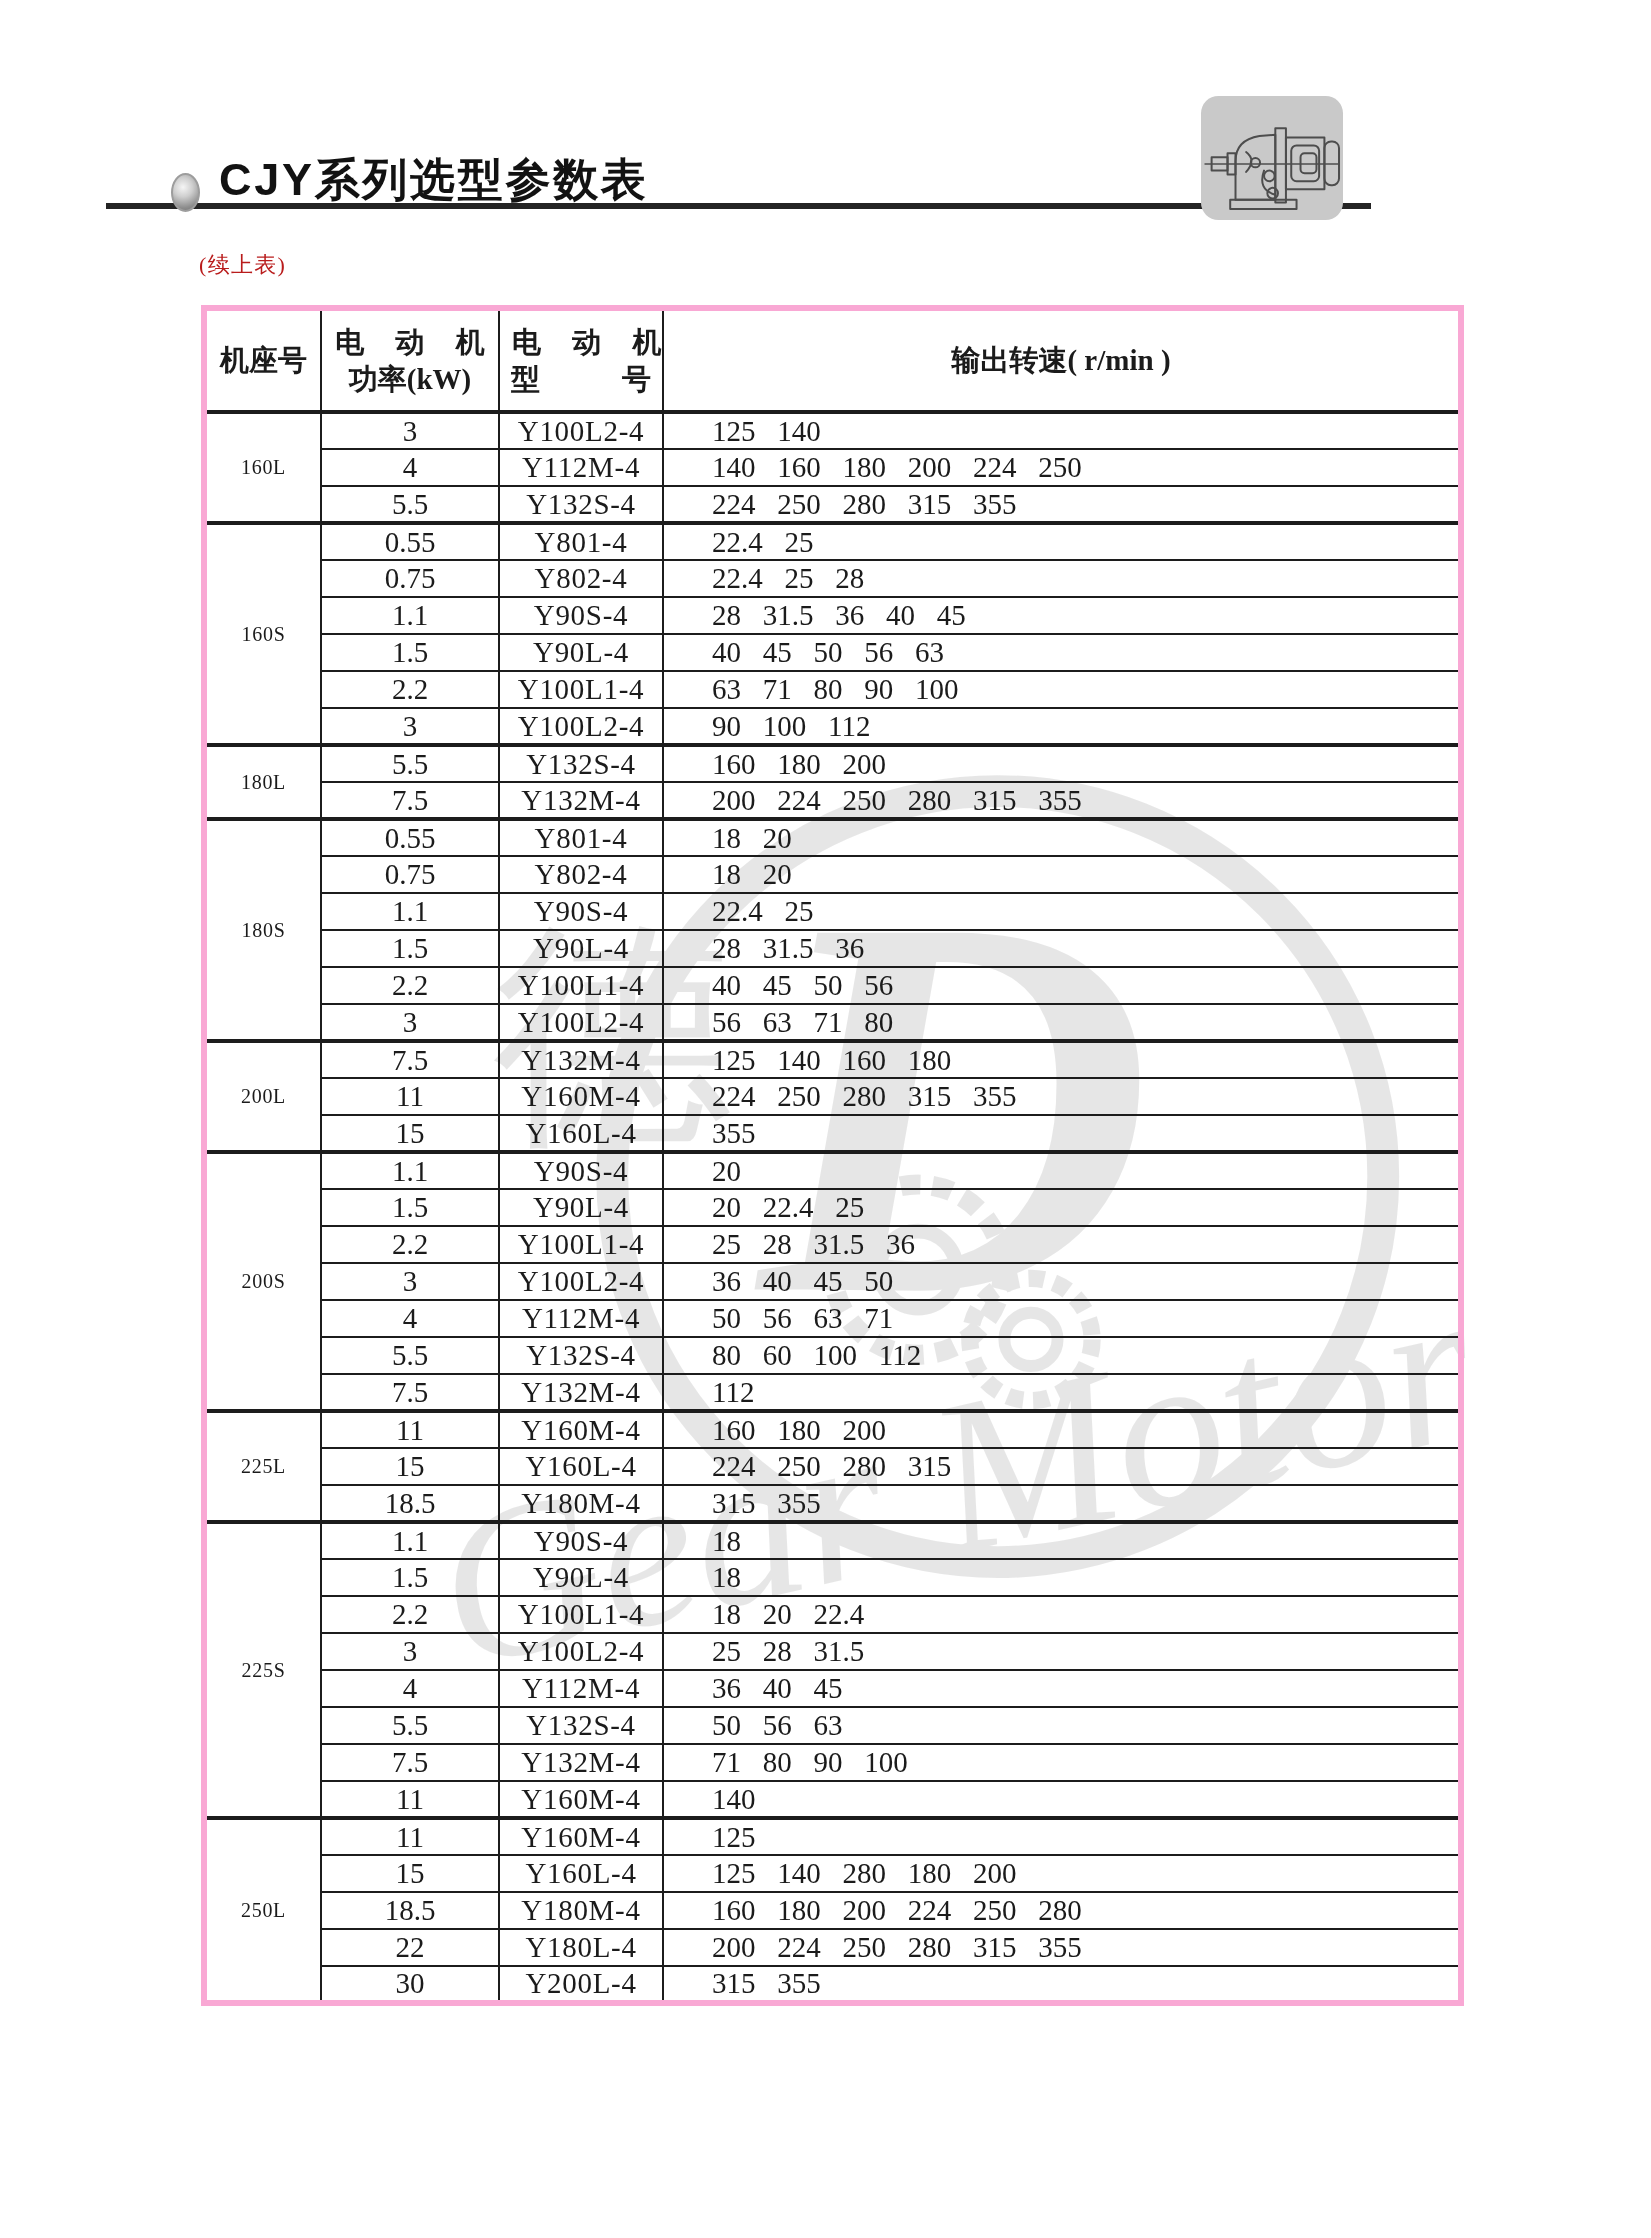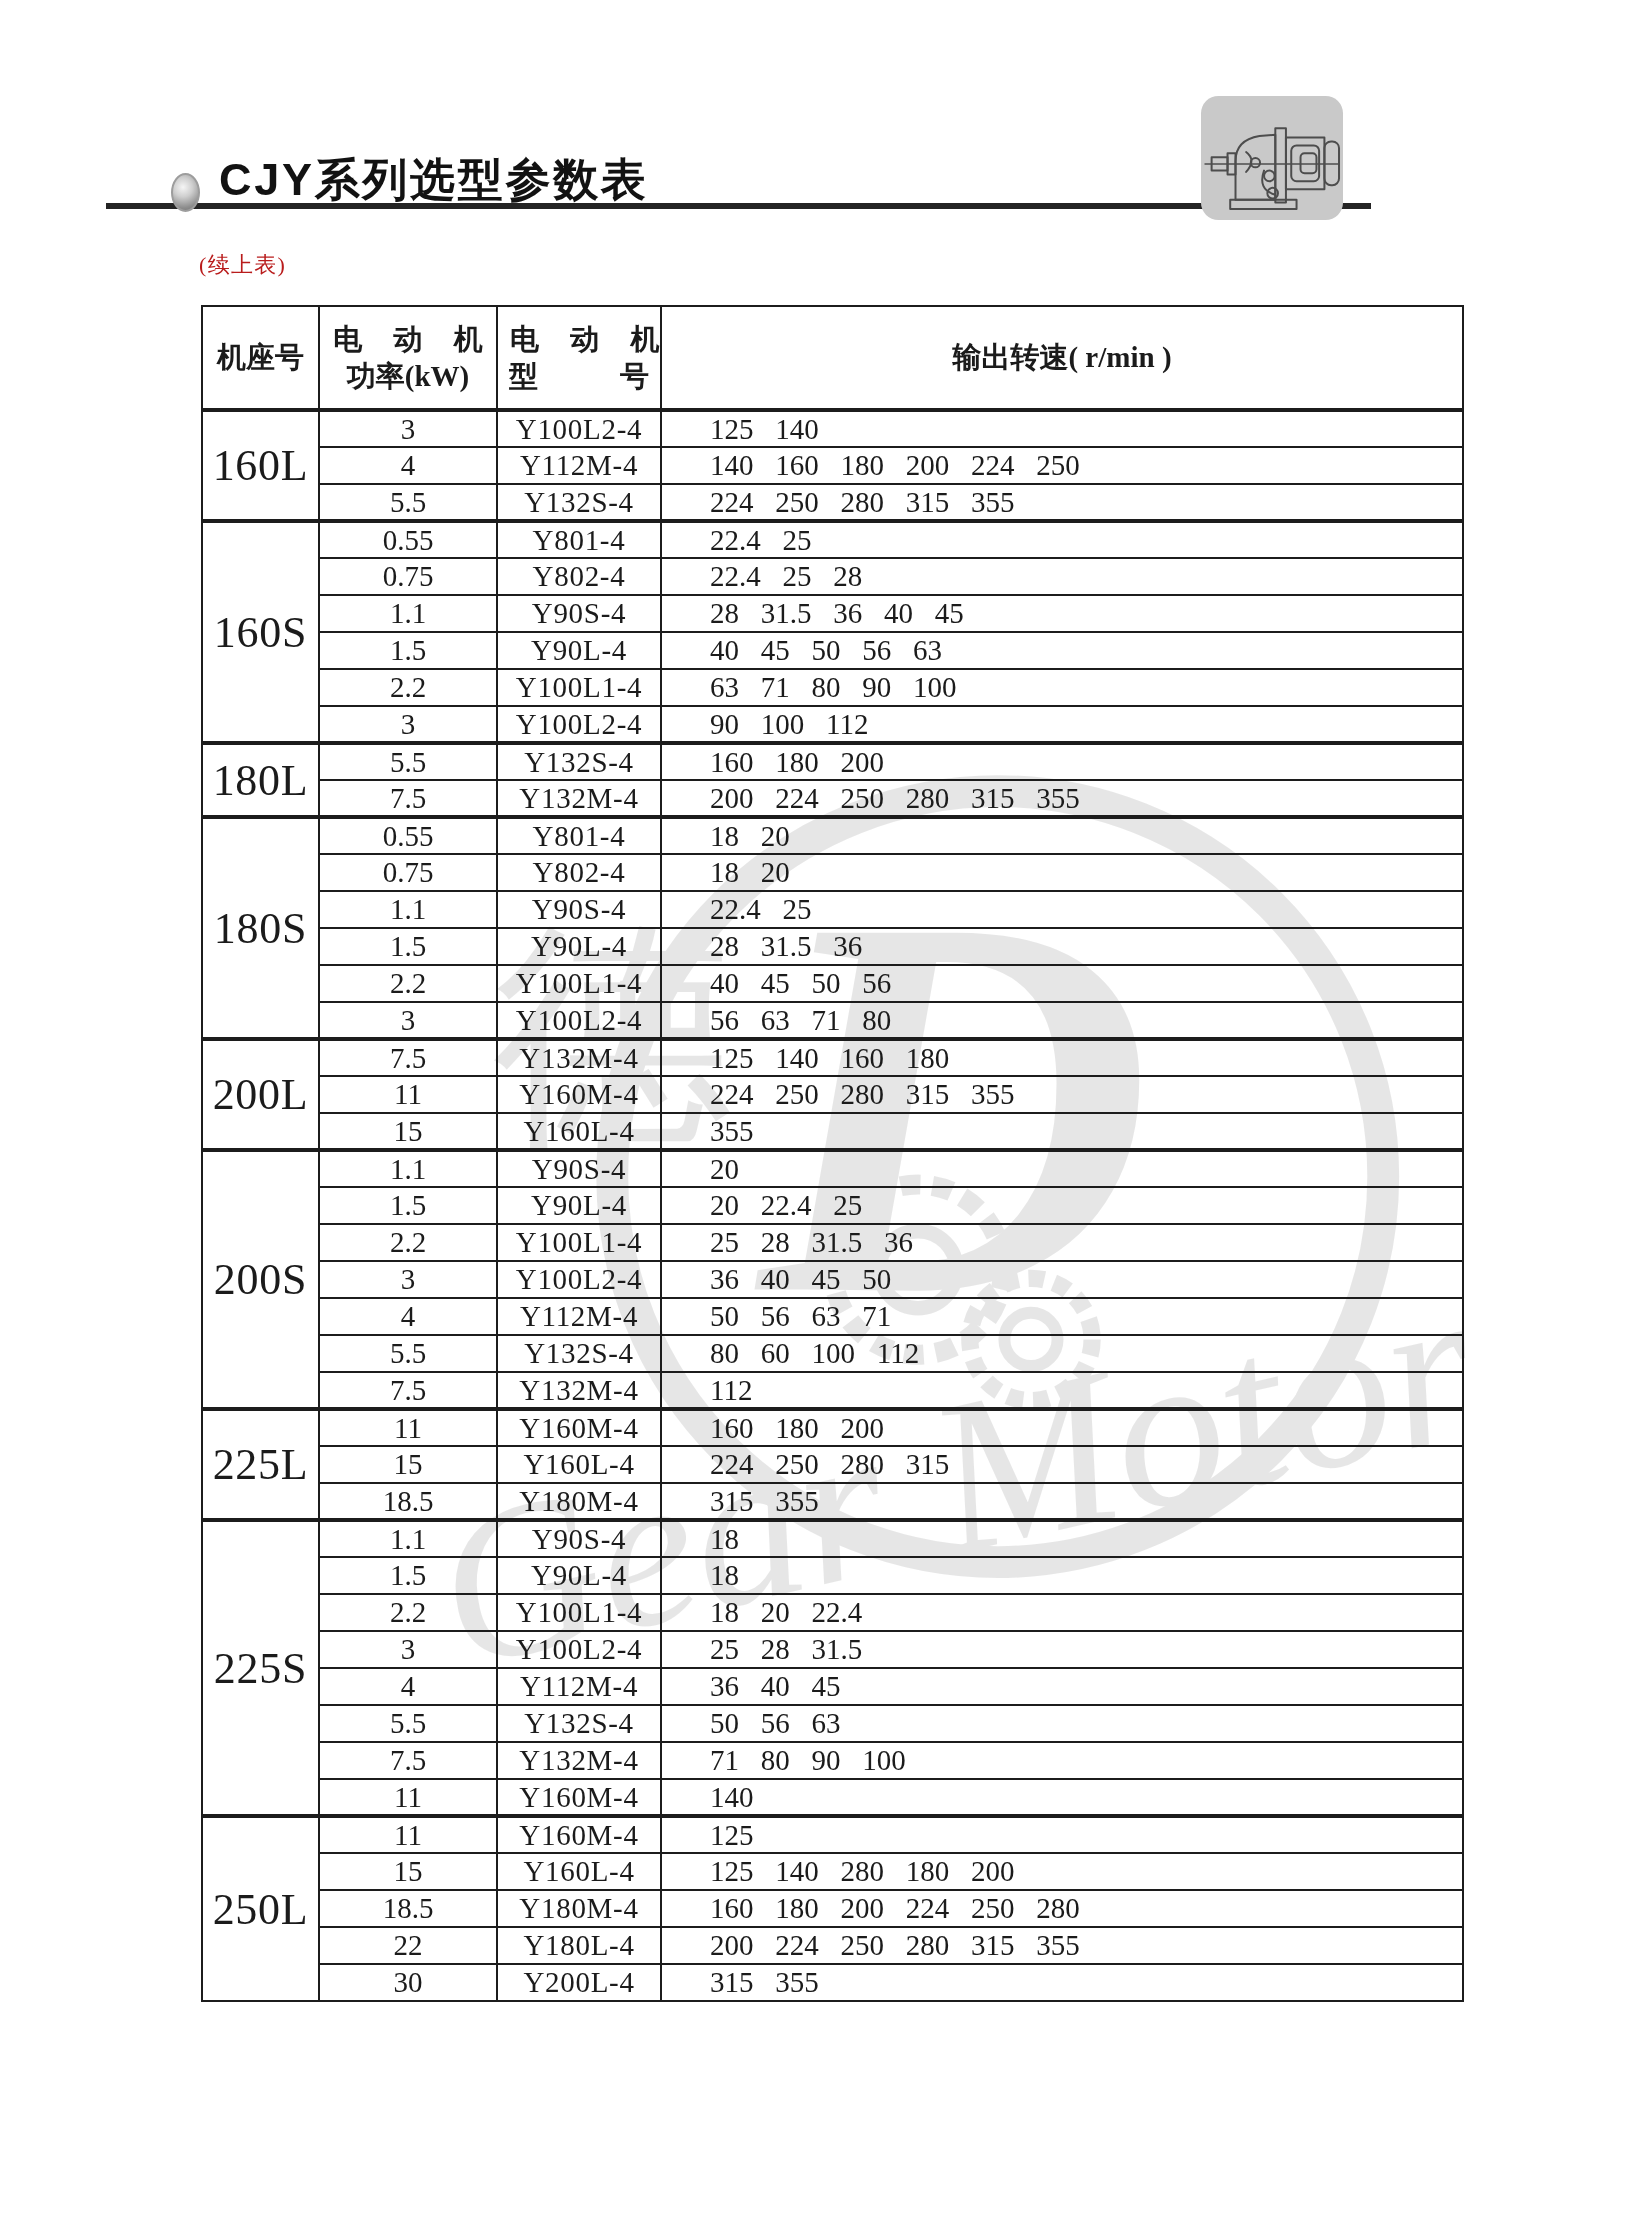--- a/index.html
+++ b/index.html
@@ -39,33 +39,33 @@
 
   .subtitle{
     position:absolute;left:199px;top:247px;z-index:3;
     font-size:22px;line-height:35px;color:#b91c1c;letter-spacing:1.3px;
   }
 
   
   table.param{
     position:absolute;left:201px;top:305px;width:1263px;z-index:2;
     border-collapse:collapse;table-layout:fixed;background:transparent;
-    border:2px solid #f9a8d4;
+    border:6px solid #f9a8d4;
   }
   col.c-frame{width:117px;} col.c-power{width:178px;}
   col.c-model{width:164px;} col.c-speed{width:auto;}
   th,td{border:2.7px solid #1c1c1c;padding:0;vertical-align:middle;}
   thead tr{height:104px;}
   thead th{font-size:29px;font-weight:bold;text-align:center;line-height:37px;border-bottom:3.3px solid #1c1c1c;}
   .hdr-two{display:flex;flex-direction:column;justify-content:center;gap:0;}
   .spread{letter-spacing:12px;text-indent:12px;white-space:pre;}
   .justify-pair{display:flex;justify-content:space-between;width:140px;margin:0 auto;}
   tbody tr{height:37px;}
   tbody td{font-size:29px;text-align:center;}
-  td.frame-cell{font-size:44px;letter-spacing:0.7px;}
+  td.frame-cell{font-size:20px;letter-spacing:0.7px;}
   td.speed-cell{text-align:left;padding-left:48px;white-space:pre;}
   td.model-cell{letter-spacing:0.7px;}
   tr.group-start td{border-top:4.7px solid #1c1c1c;}
 </style>
 </head>
 <body>
 
 <div class="page">
 
   <div class="watermark">

